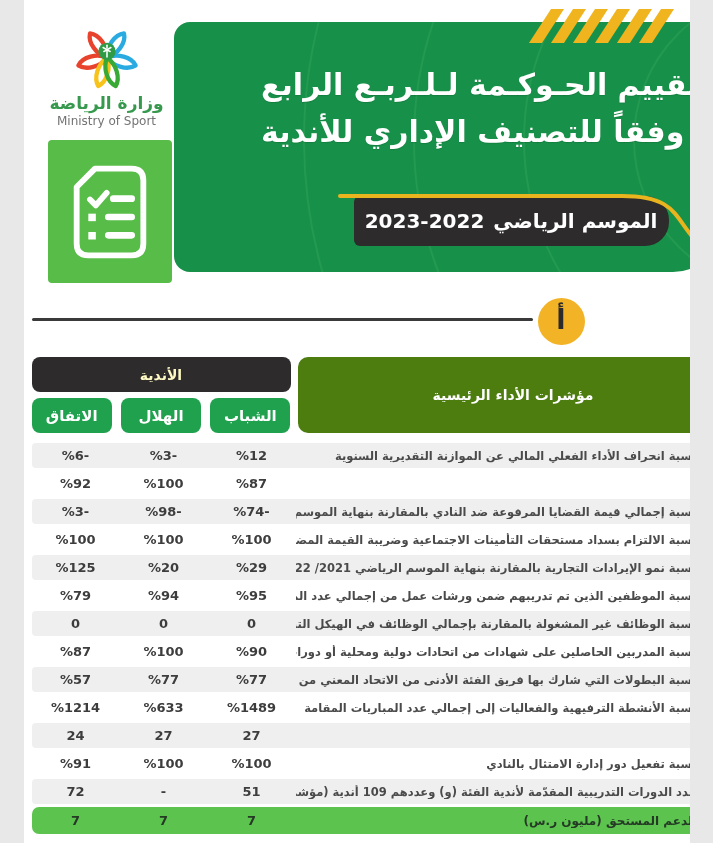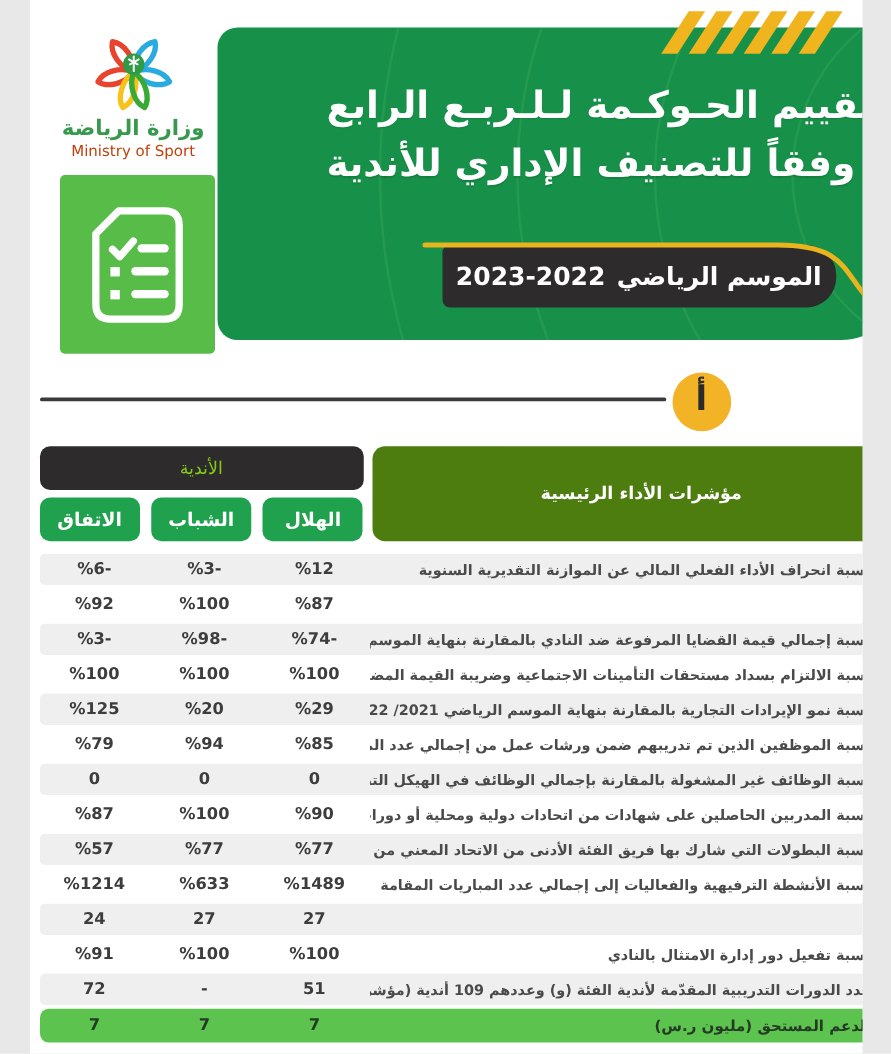--- a/index.html
+++ b/index.html
@@ -3,21 +3,21 @@
 <meta charset="utf-8">
 <style>
   * { margin:0; padding:0; box-sizing:border-box; }
   body { background:#e8e8e8; font-family:"DejaVu Sans", sans-serif; }
   .page { position:relative; width:666px; height:843px; margin:0 auto; background:#ffffff; overflow:hidden; }
 
   
   .logo-block { position:absolute; left:16px; top:14px; width:134px; text-align:center; }
   .logo-block .emblem { display:block; margin:0 auto; }
   .logo-ar { font-size:17px; font-weight:800; color:#37994d; direction:rtl; margin-top:1px; }
-  .logo-en { font-size:12px; color:#c2410c; margin-top:1px; }
+  .logo-en { font-size:12px; color:#737373; margin-top:1px; }
 
   .banner { position:absolute; left:150px; top:22px; width:547px; height:250px;
             background:#179149; border-radius:16px 16px 48px 16px; overflow:hidden; }
   .banner .arcs { position:absolute; left:0; top:0; }
 
   .stripes { position:absolute; left:516px; top:9px; display:flex; gap:9px; z-index:3; }
   .stripe { width:13px; height:34px; background:#F0B41E; transform:skewX(-33deg); }
 
   .banner-title { position:absolute; right:22px; top:40px; text-align:left; direction:rtl;
                   color:#ffffff; font-weight:800; font-size:30px; line-height:1.55; z-index:2;
@@ -40,22 +40,22 @@
   .badge { position:absolute; left:514px; top:298px; width:47px; height:47px; border-radius:50%;
            background:#F2B327; color:#2b2b2b; font-size:27px; font-weight:800;
            display:flex; align-items:center; justify-content:center; padding-bottom:5px; }
   .section-heading { position:absolute; right:44px; top:303px; font-size:22px; font-weight:800;
                      color:#232323; direction:rtl; }
 
   
   .kpi-table { position:absolute; left:8px; top:357px; width:697px; }
   .thead { display:flex; direction:ltr; gap:7px; }
   .clubs-col { width:259px; display:flex; flex-direction:column; gap:6px; }
-  .clubs-title { height:35px; background:#2D2B2B; border-radius:8px; color:#84cc16;
-                 display:flex; align-items:center; justify-content:center; font-size:14px; font-weight:400; direction:rtl; }
+  .clubs-title { height:35px; background:#2D2B2B; border-radius:8px; color:#fef9c3;
+                 display:flex; align-items:center; justify-content:center; font-size:14px; font-weight:700; direction:rtl; }
   .club-cells { display:flex; gap:9px; height:35px; }
   .club-cell { flex:1; background:#1FA14E; border-radius:8px; color:#fff;
                display:flex; align-items:center; justify-content:center; font-size:15px; font-weight:700; direction:rtl; }
   .kpi-head { flex:1; background:#4d7c0f; border-radius:10px; color:#fff;
               display:flex; align-items:center; justify-content:center; font-size:14px; font-weight:700; direction:rtl; }
 
   .tbody { margin-top:10px; }
   .trow { display:flex; direction:ltr; align-items:center; height:25px; border-radius:4px; margin-bottom:3px; background:#ffffff; }
   .trow.alt { background:#F0EFEF; }
   .tcell.val { flex:0 0 88px; text-align:center; font-size:13px; font-weight:700; color:#3d3d3d;
@@ -141,22 +141,22 @@
 
   <div class="divider-line"></div>
   <div class="badge">أ</div>
 
   <div class="kpi-table">
     <div class="thead">
       <div class="clubs-col">
         <div class="clubs-title">الأندية</div>
         <div class="club-cells" id="club-cells">
             <div class="club-cell">الاتفاق</div>
+            <div class="club-cell">الهلال</div>
             <div class="club-cell">الشباب</div>
-            <div class="club-cell">الهلال</div>
           </div>
       </div>
       <div class="kpi-head">مؤشرات الأداء الرئيسية</div>
     </div>
     <div class="tbody" id="kpi-rows">
         <div class="trow alt">
           <div class="tcell val">%6-</div>
           <div class="tcell val">%3-</div>
           <div class="tcell val">%12</div>
           <div class="tcell indicator">نسبة انحراف الأداء الفعلي المالي عن الموازنة التقديرية السنوية</div>
@@ -180,21 +180,21 @@
         </div>
         <div class="trow alt">
           <div class="tcell val">%125</div>
           <div class="tcell val">%20</div>
           <div class="tcell val">%29</div>
           <div class="tcell indicator">نسبة نمو الإيرادات التجارية بالمقارنة بنهاية الموسم الرياضي 2021/ 2022</div>
         </div>
         <div class="trow ">
           <div class="tcell val">%79</div>
           <div class="tcell val">%94</div>
-          <div class="tcell val">%85</div>
+          <div class="tcell val">%95</div>
           <div class="tcell indicator">نسبة الموظفين الذين تم تدريبهم ضمن ورشات عمل من إجمالي عدد الموظفين</div>
         </div>
         <div class="trow alt">
           <div class="tcell val">0</div>
           <div class="tcell val">0</div>
           <div class="tcell val">0</div>
           <div class="tcell indicator">نسبة الوظائف غير المشغولة بالمقارنة بإجمالي الوظائف في الهيكل التنظيمي</div>
         </div>
         <div class="trow ">
           <div class="tcell val">%87</div>

